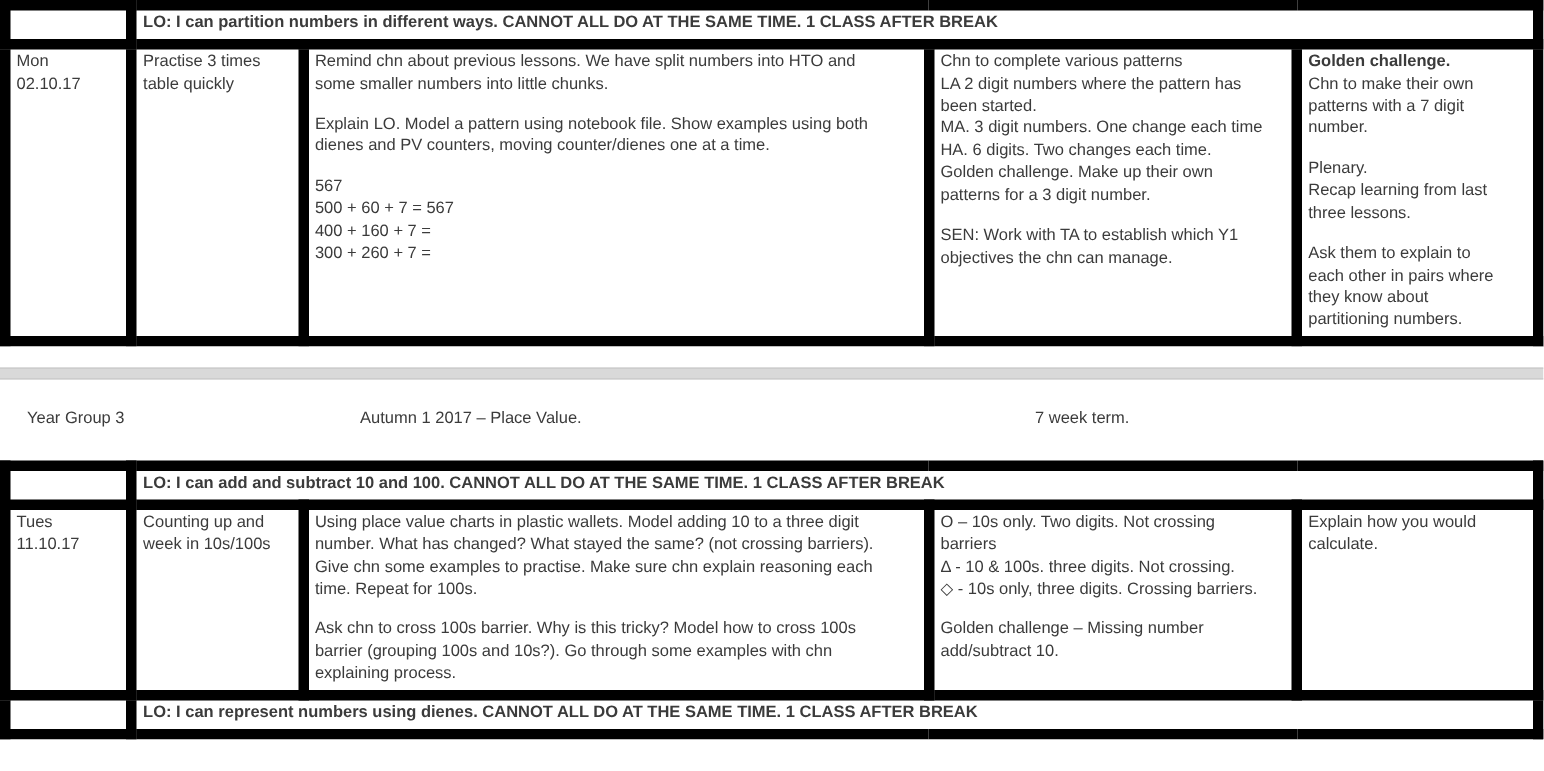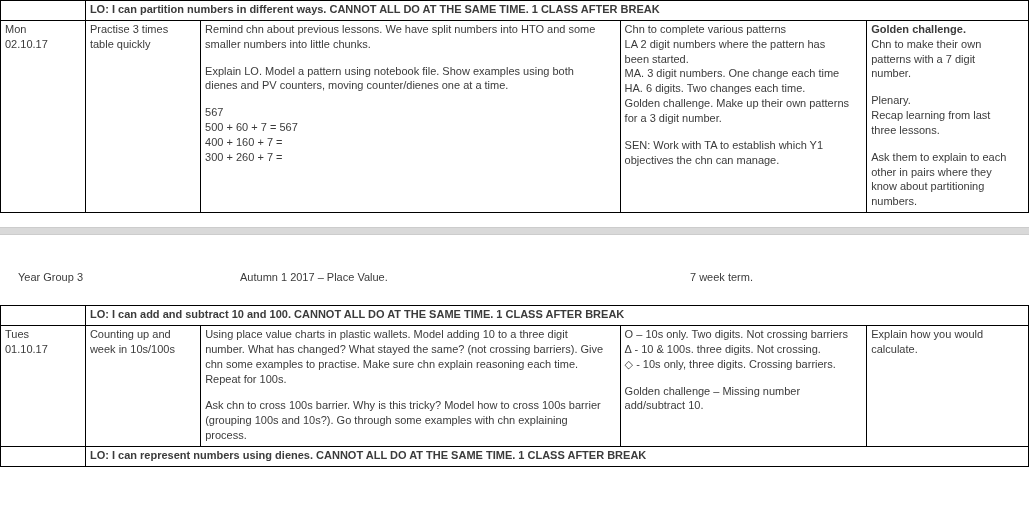--- a/index.html
+++ b/index.html
@@ -10,21 +10,21 @@
       color: #3b3b3b;
       padding: 0;
       width: 1029px;
     }
     table {
       border-collapse: collapse;
       width: 100%;
       table-layout: fixed;
     }
     td, th {
-      border: 1px solid #000000;
+      border: 7px solid #000000;
       vertical-align: top;
       padding: 1px 16px 3px 4px;
       font-size: 11px;
       line-height: 1.35;
     }
     .col-date { width: 84px; }
     .col-starter { width: 114px; }
     .col-main { width: 415px; }
     .col-task { width: 244px; }
     .col-plenary { width: 160px; }
@@ -34,21 +34,21 @@
       background: #fff;
     }
     .page-break-bar {
       height: 8px;
       background: #d9d9d9;
       border-top: 1px solid #ccc;
       border-bottom: 1px solid #ccc;
       margin: 0;
     }
     .header-line {
-      padding: 36px 10px 22px 10px;
+      padding: 20px 10px 22px 10px;
       font-size: 11px;
       display: flex;
     }
     .header-line .yg { width: 230px; padding-left: 8px; }
     .header-line .term { width: 450px; }
     .header-line .weeks { }
     .para-gap { height: 12px; }
   </style>
 </head>
 <body>
@@ -122,21 +122,21 @@
       <col class="col-plenary">
   </colgroup>
   <tbody>
       <tr class="lo-row">
     <td></td>
     <td colspan="4" class="bold">LO: I can add and subtract 10 and 100. CANNOT ALL DO AT THE SAME TIME. 1 CLASS AFTER BREAK</td>
   </tr>
   <tr>
     <td>
       <div>Tues</div>
-      <div>01.10.17</div>
+      <div>11.10.17</div>
     </td>
     <td>Counting up and week in 10s/100s</td>
     <td>
       <div>Using place value charts in plastic wallets. Model adding 10 to a three digit number. What has changed? What stayed the same? (not crossing barriers). Give chn some examples to practise. Make sure chn explain reasoning each time. Repeat for 100s.</div>
       <div class="para-gap"></div>
       <div>Ask chn to cross 100s barrier. Why is this tricky? Model how to cross 100s barrier (grouping 100s and 10s?). Go through some examples with chn explaining process.</div>
     </td>
     <td>
       <div>O – 10s only. Two digits. Not crossing barriers</div>
       <div>Δ - 10 &amp; 100s. three digits. Not crossing.</div>

